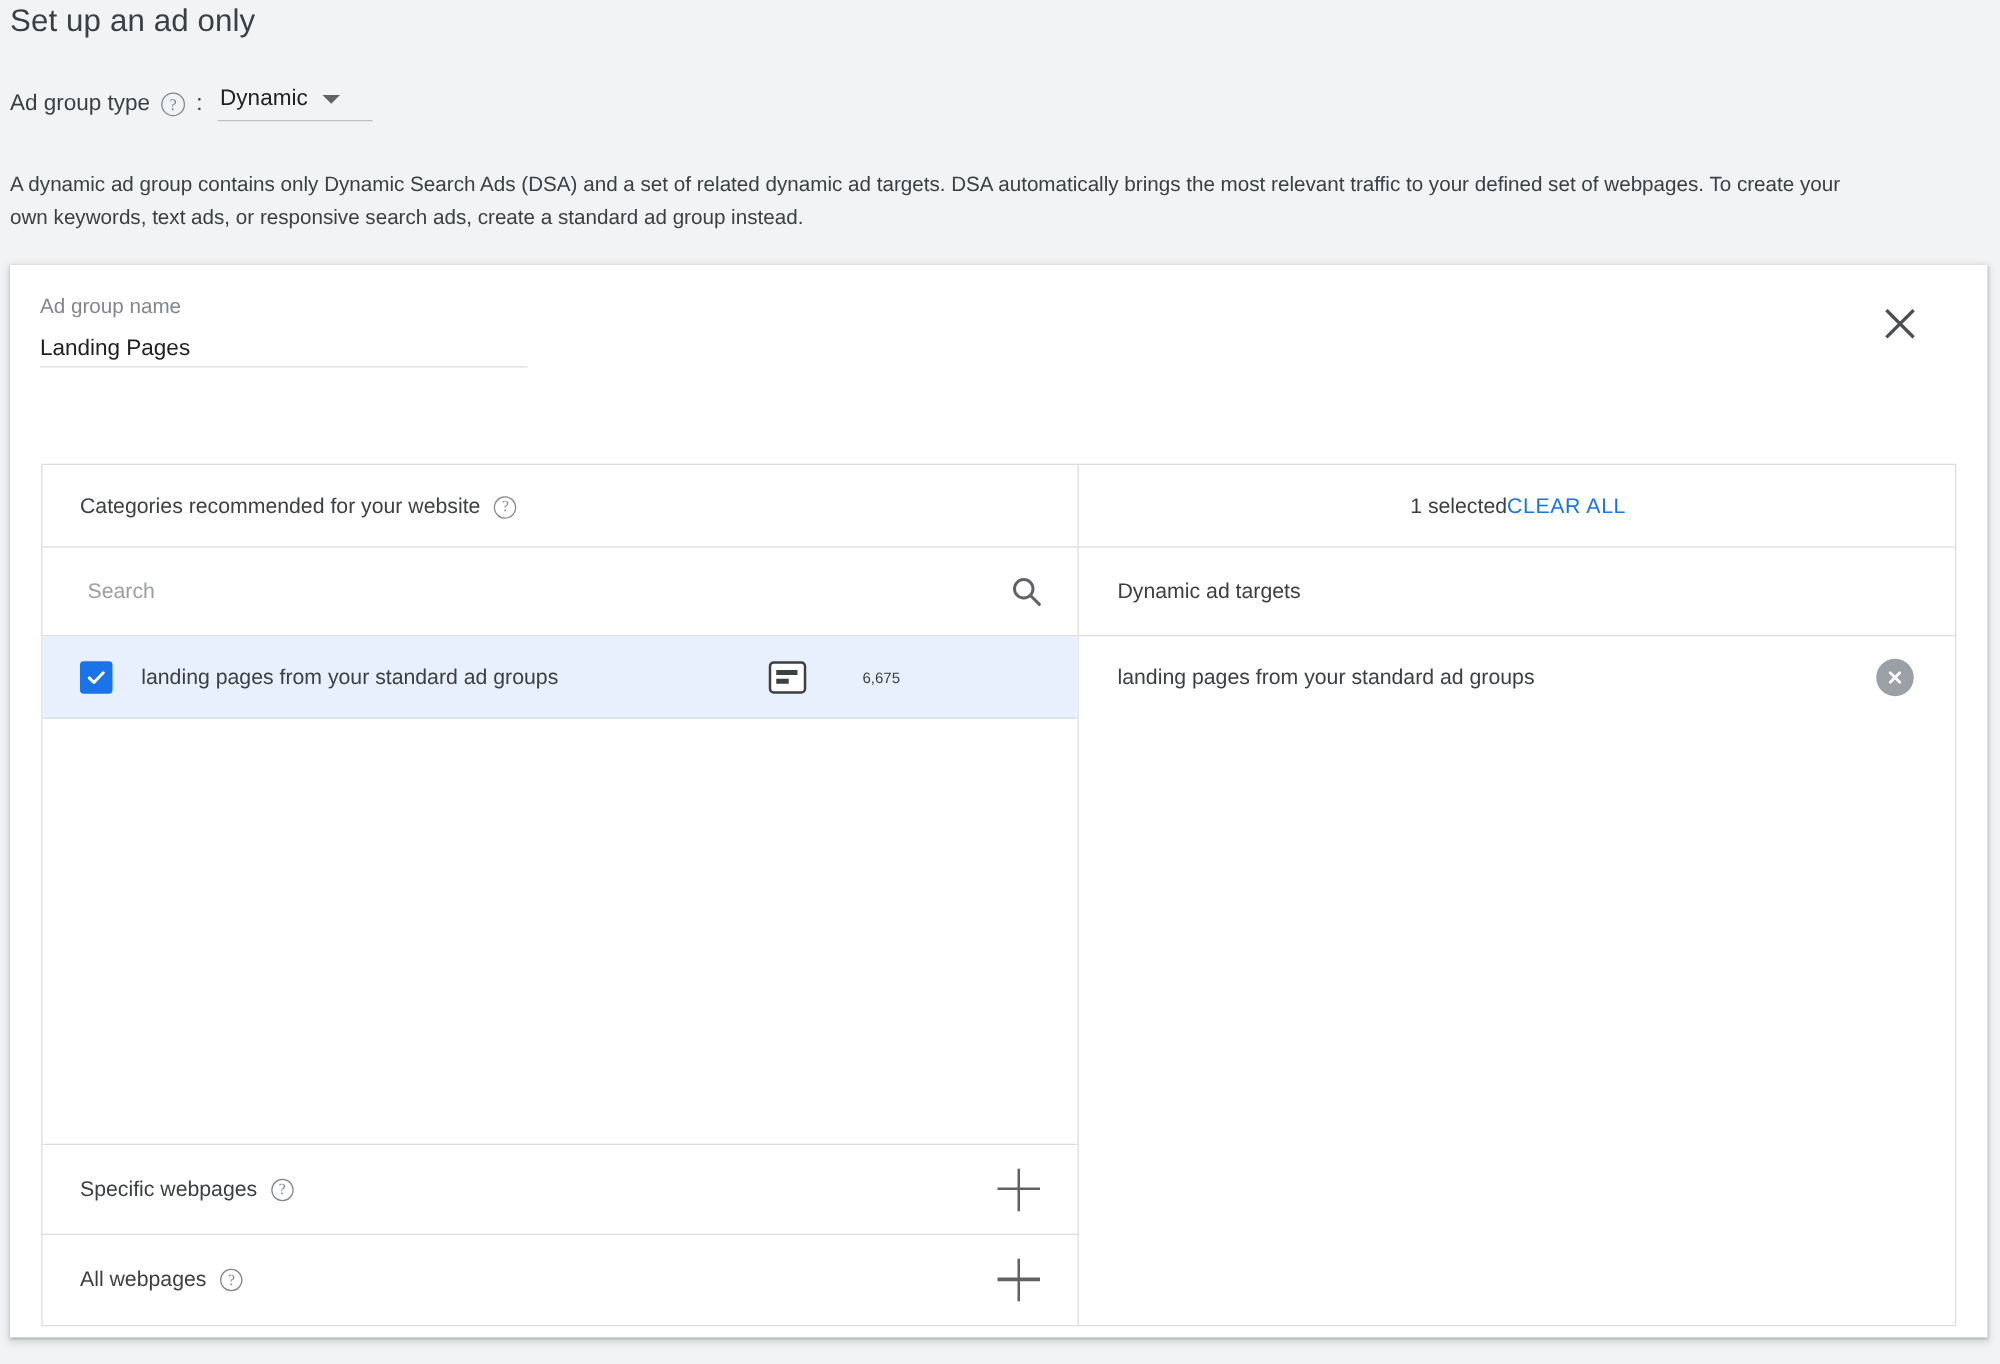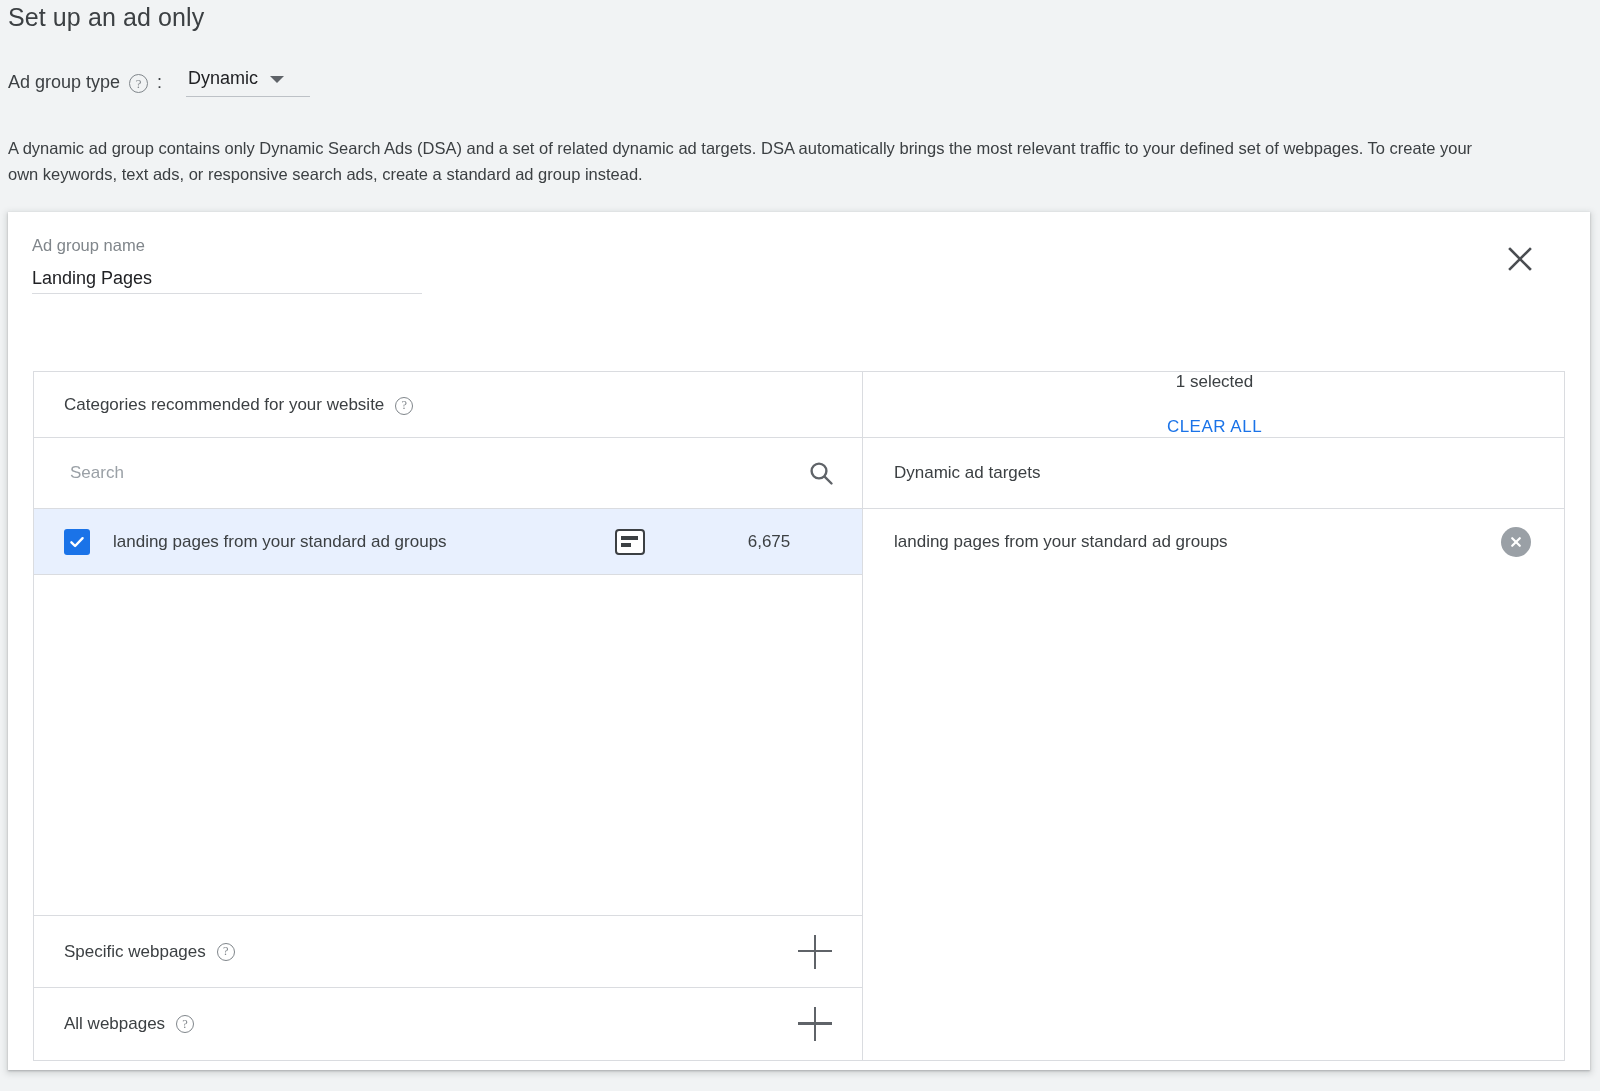--- a/index.html
+++ b/index.html
@@ -26,21 +26,21 @@
   .help-icon {
     display: inline-flex; align-items: center; justify-content: center;
     width: 19px; height: 19px; border-radius: 50%;
     border: 1.6px solid #80868b; color: #80868b;
     font-size: 13px; line-height: 1; font-weight: 400;
     margin: 0 7px 0 9px; position: relative; top: 1px;
     font-family: "Liberation Serif", serif;
   }
   .colon { font-size: 18px; color: #3c4043; margin-left: 2px; }
   .type-select {
-    margin-left: 24px; display: inline-flex; align-items: flex-end; gap: 12px;
+    margin-left: 12px; display: inline-flex; align-items: flex-end; gap: 12px;
     border-bottom: 1px solid #bdc1c6; padding: 0 10px 7px 2px; min-width: 124px;
   }
   .type-select .val { font-size: 18px; color: #202124; }
   .caret {
     width: 0; height: 0; border-left: 7px solid transparent; border-right: 7px solid transparent;
     border-top: 7px solid #5f6368; margin-bottom: 6px;
   }
 
   .desc {
     position: absolute; left: 8px; top: 135px; width: 1490px;
@@ -98,42 +98,42 @@
     display: flex; align-items: center; justify-content: center; flex: 0 0 auto;
   }
   .cbox svg { display: block; }
 
   .cat-label { margin-left: 23px; font-size: 17px; color: #3c4043; flex: 1; }
   .row-label { margin-left: 23px; font-size: 17px; color: #3c4043; flex: 1; }
 
   .col-preview { width: 120px; text-align: center; font-size: 17px; color: #5f6368; }
   .col-volume  { width: 172px; text-align: right; padding-right: 14px; font-size: 17px; color: #5f6368; }
   .col-preview-cell { width: 120px; display: flex; justify-content: center; align-items: center; }
-  .col-volume-cell  { width: 172px; text-align: center; padding-right: 14px; font-size: 17px; color: #3c4043; }
+  .col-volume-cell  { width: 172px; text-align: left; padding-right: 14px; font-size: 12px; color: #3c4043; }
 
   .preview-icon { width: 30px; height: 26px; border: 2.4px solid #3c4043; border-radius: 4px;
     display: flex; flex-direction: column; justify-content: center; align-items: flex-start;
     padding-left: 4px; gap: 3px; background: #fff; }
   .preview-icon i { display: block; background: #3c4043; height: 3.6px; }
   .preview-icon i.a { width: 17px; }
   .preview-icon i.b { width: 10px; }
 
   .spacer { flex: 1; border-bottom: 1px solid #dadce0; }
 
   .foot-row { height: 72px; padding: 0 30px; justify-content: space-between; }
   .foot-row:last-child { border-bottom: none; }
   .foot-left { display: flex; align-items: flex-start; font-size: 17px; color: #3c4043; }
   .foot-left .help-icon { margin: 0 0 0 11px; width: 18px; height: 18px; border-width: 1.5px; font-size: 12.5px; }
   .plus { width: 34px; height: 34px; position: relative; cursor: pointer; }
   .plus::before, .plus::after { content: ""; position: absolute; background: #5f6368; }
   .plus::before { left: 0; top: 15px; width: 34px; height: 2.6px; }
   .plus::after  { top: 0; left: 15.7px; height: 34px; width: 2.6px; }
 
   
-  .sel-head { height: 66px; padding: 0 29px 0 31px; justify-content: space-between; flex-direction: column; }
+  .sel-head { height: 66px; padding: 0 29px 0 31px; justify-content: center; }
   .sel-count { font-size: 17px; color: #3c4043; }
   .clear-all { font-size: 17px; color: #1a73e8; letter-spacing: .5px; cursor: pointer; font-weight: 500; }
   .targets-head { height: 71px; padding: 0 31px; font-size: 17px; color: #3c4043; }
   .target-row { height: 66px; padding: 0 33px 0 31px; justify-content: space-between; border-bottom: none; }
   .target-label { font-size: 17px; color: #3c4043; }
   .remove-chip { width: 30px; height: 30px; border-radius: 50%; background: #9aa0a6;
                  display: flex; align-items: center; justify-content: center; cursor: pointer; }
   .right-fill { flex: 1; }
 </style>
 </head>

